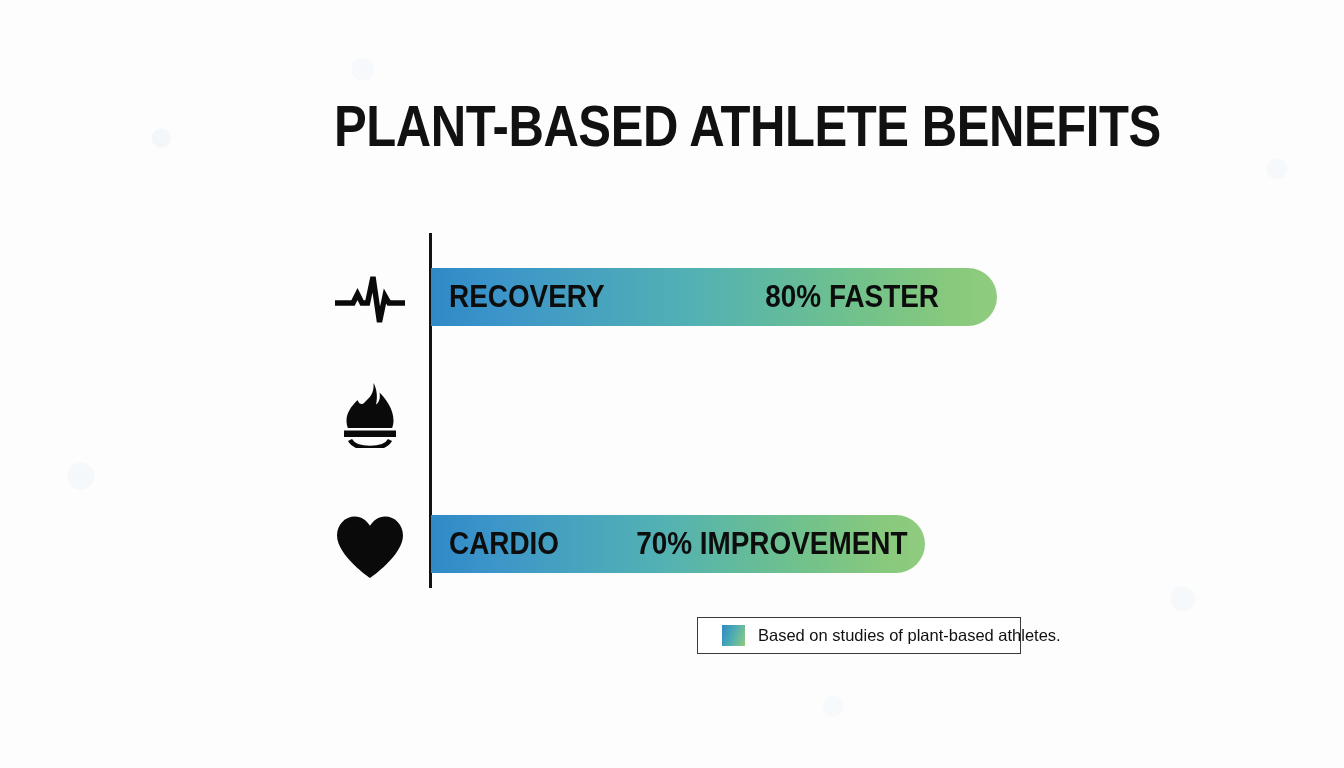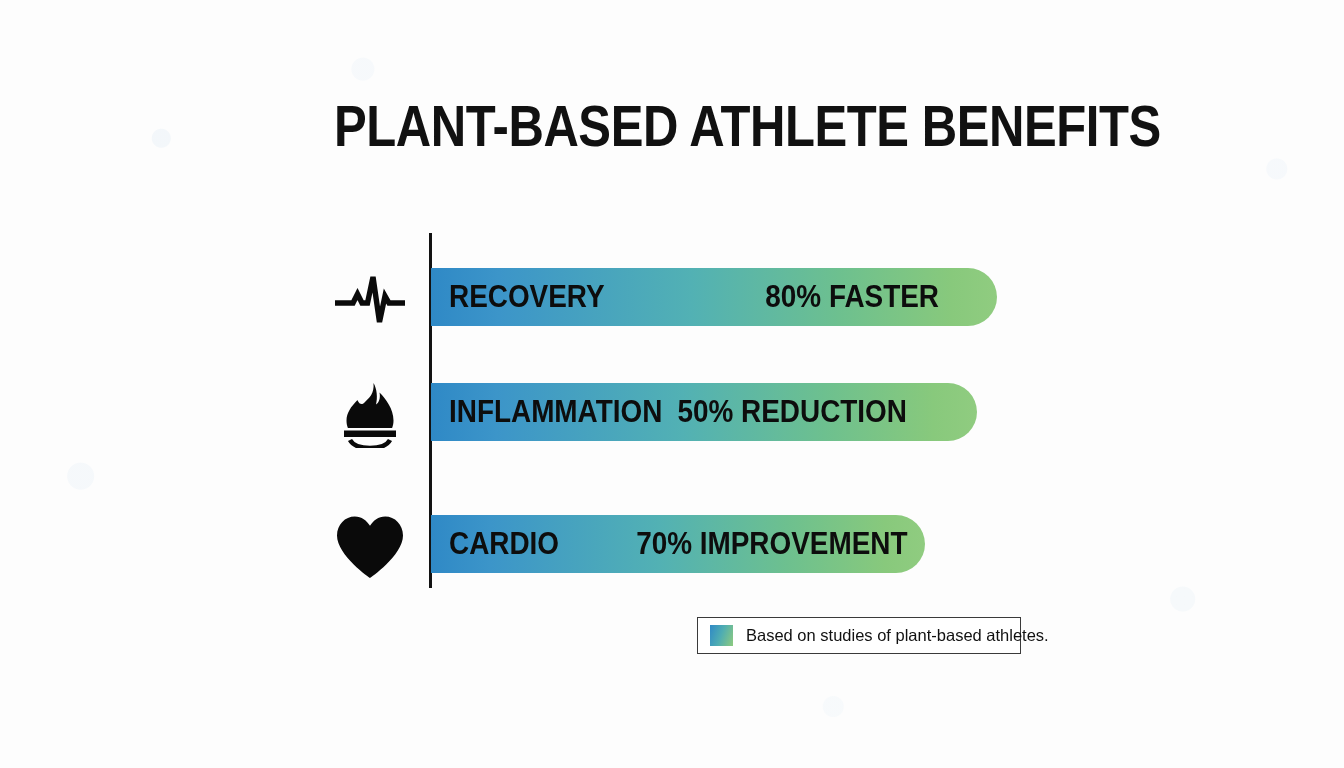--- a/index.html
+++ b/index.html
@@ -118,21 +118,21 @@
     position: absolute;
     left: 697px;
     top: 617px;
     width: 324px;
     height: 37px;
     background: #ffffff;
     border: 1.6px solid #3a3a3a;
     display: flex;
     align-items: center;
     box-sizing: border-box;
-    padding-left: 12px;
+    padding-left: 24px;
   }
   #legend-swatch {
     width: 23px;
     height: 21px;
     background: linear-gradient(110deg, #2f89c6 0%, #4fadb2 48%, #8ecb7e 100%);
     flex: 0 0 auto;
   }
   #legend-text {
     margin-left: 13px;
     font-size: 16.5px;
@@ -168,24 +168,20 @@
     <div class="row-icon">
       <svg width="64" height="66" viewBox="0 0 64 66" aria-hidden="true">
         <path d="M35.5 1 C36.5 12 31 16 26.5 20.5 C22 25 19.5 18 19.5 18
                  C13 24.5 8.5 31 8.5 38.5 C8.5 41.2 9 43.7 9.9 46 L54.1 46
                  C55 43.7 55.5 41.2 55.5 38.5 C55.5 27 48 17 41.5 10.5
                  C42.8 16.8 40.5 21 38 22.5 C39.8 15.5 39 7 35.5 1 Z" fill="#0a0a0a"></path>
         <rect x="6" y="48.5" width="52" height="6.5" fill="#0a0a0a"></rect>
         <path d="M12 58 C15.5 64.5 22.5 66 32 66 C41.5 66 48.5 64.5 52 58" fill="none" stroke="#0a0a0a" stroke-width="4.6" stroke-linecap="butt"></path>
       </svg>
     </div>
-    <div class="bar" style="width: 546px;">
-      <span class="bar-label">INFLAMMATION</span>
-      <span class="bar-value" style="right: 70px;">50% REDUCTION</span>
-    </div>
   </div>
 
   <div class="bar-row" id="row-2" style="top: 515px; width: 1344px;">
     <div class="row-icon">
       <svg width="70" height="64" viewBox="0 0 70 64" aria-hidden="true">
         <path d="M35 63 C35 63 2 40.5 2 20.5 C2 9.5 10.2 1.5 19.8 1.5
                  C26.6 1.5 31.8 5.6 35 10.8 C38.2 5.6 43.4 1.5 50.2 1.5
                  C59.8 1.5 68 9.5 68 20.5 C68 40.5 35 63 35 63 Z" fill="#0a0a0a"></path>
       </svg>
     </div>

